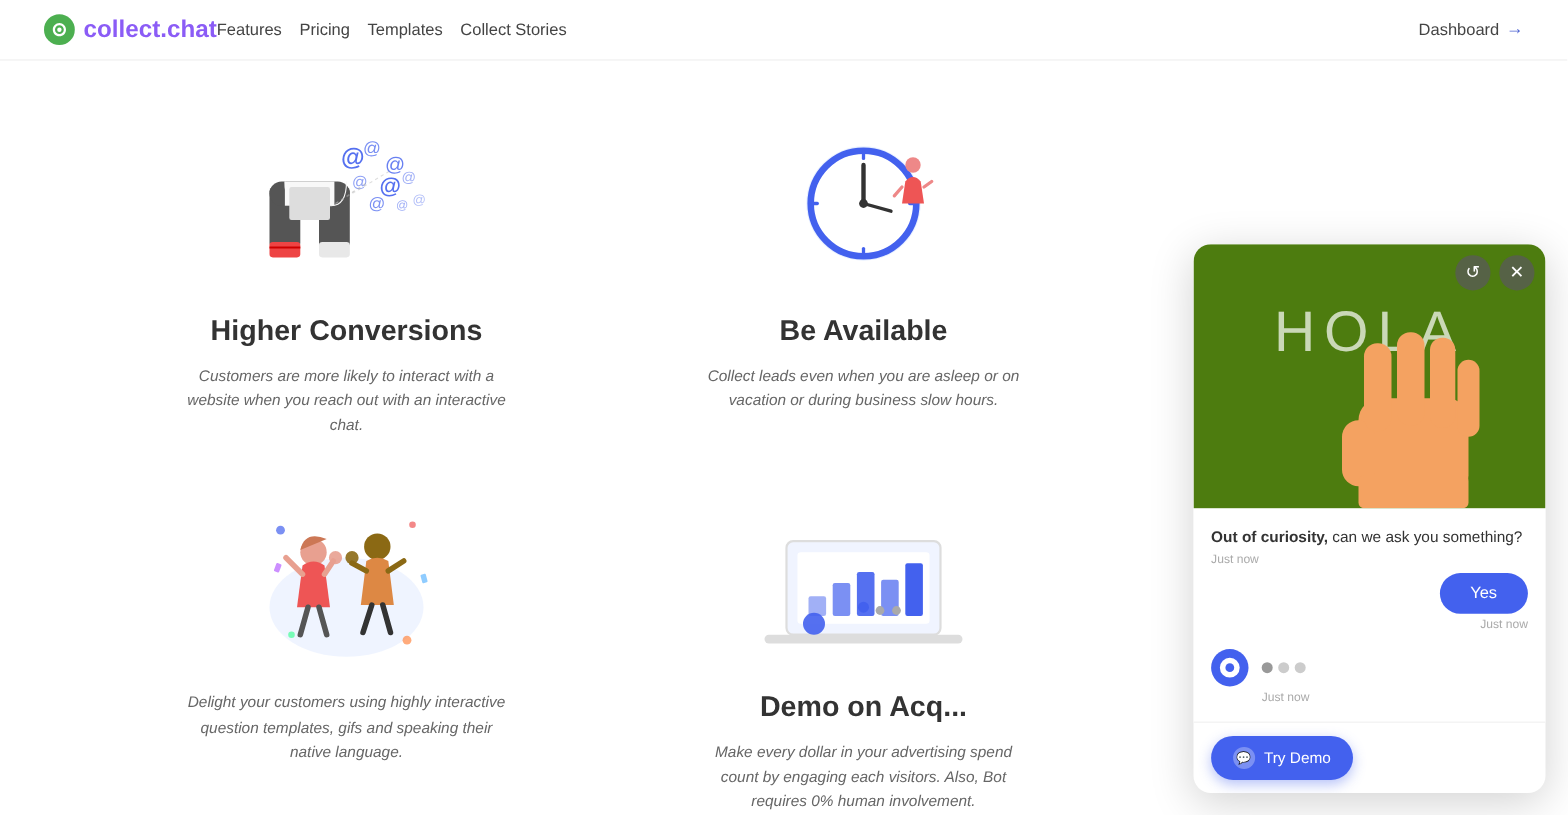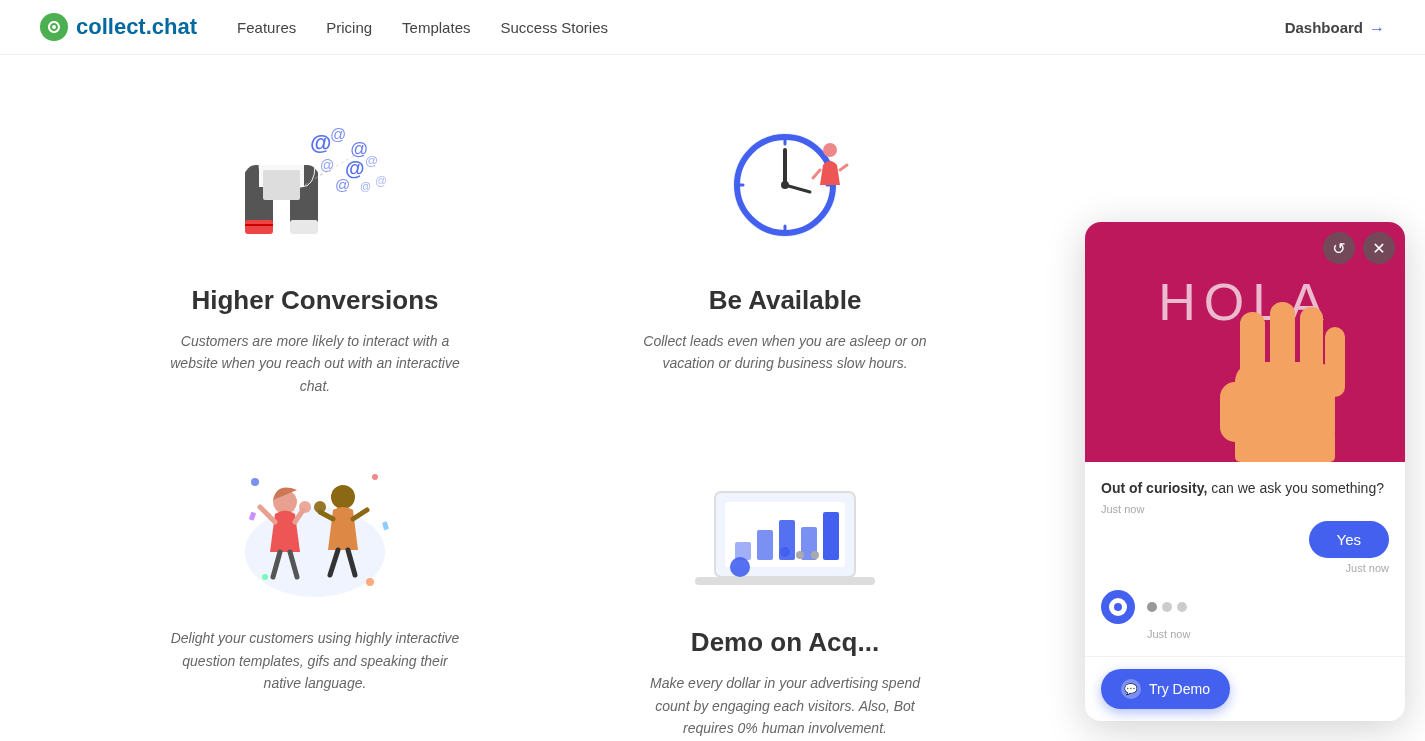--- a/index.html
+++ b/index.html
@@ -15,54 +15,53 @@
       position: relative;
       z-index: 10;
       background: #fff;
     }
     .navbar-brand {
       display: flex;
       align-items: center;
       gap: 8px;
       font-size: 22px;
       font-weight: 700;
-      color: #0369a1;
+      color: #8b5cf6;
       text-decoration: none;
-      margin-right: 40px;
     }
     .brand-icon {
       width: 28px;
       height: 28px;
       background: #4CAF50;
       border-radius: 50%;
       display: flex;
       align-items: center;
       justify-content: center;
       color: white;
       font-size: 14px;
     }
     .nav-links {
       display: flex;
-      gap: 30px;
+      gap: 16px;
       flex: 1;
     }
     .nav-link {
       color: #444;
       text-decoration: none;
       font-size: 15px;
       font-weight: 500;
     }
     .nav-dashboard {
       margin-left: auto;
       display: flex;
       align-items: center;
       gap: 6px;
       color: #444;
       font-size: 15px;
-      font-weight: 700;
+      font-weight: 400;
       text-decoration: none;
     }
     .nav-dashboard .arrow { color: #5469d4; font-size: 16px; }
 
     
     .main-content {
       display: grid;
       grid-template-columns: 1fr 1fr;
       gap: 0;
       padding: 40px 80px;
@@ -104,21 +103,21 @@
       bottom: 20px;
       right: 20px;
       width: 320px;
       background: #fff;
       border-radius: 16px;
       box-shadow: 0 8px 40px rgba(0,0,0,0.18);
       overflow: hidden;
       z-index: 1000;
     }
     .chat-image-area {
-      background: #be185d;
+      background: #4d7c0f;
       width: 100%;
       height: 240px;
       display: flex;
       align-items: center;
       justify-content: center;
       position: relative;
       overflow: hidden;
     }
     .hola-text {
       color: rgba(255,255,255,0.7);
@@ -291,21 +290,21 @@
         <path d="M8 2C4.686 2 2 4.686 2 8s2.686 6 6 6 6-2.686 6-6-2.686-6-6-6zm0 10c-2.206 0-4-1.794-4-4s1.794-4 4-4 4 1.794 4 4-1.794 4-4 4z" fill="white"></path>
         <circle cx="8" cy="8" r="2" fill="white"></circle>
       </svg>
     </div>
     <span>collect.chat</span>
   </a>
   <div class="nav-links">
     <a class="nav-link" href="#"><span>Features</span></a>
     <a class="nav-link" href="#"><span>Pricing</span></a>
     <a class="nav-link" href="#"><span>Templates</span></a>
-    <a class="nav-link" href="#"><span>Success Stories</span></a>
+    <a class="nav-link" href="#"><span>Collect Stories</span></a>
   </div>
   <a class="nav-dashboard" href="#">
     <span>Dashboard</span>
     <span class="arrow">→</span>
   </a>
 </nav>
 
 <div class="main-content">
 
   <div class="feature-card">

